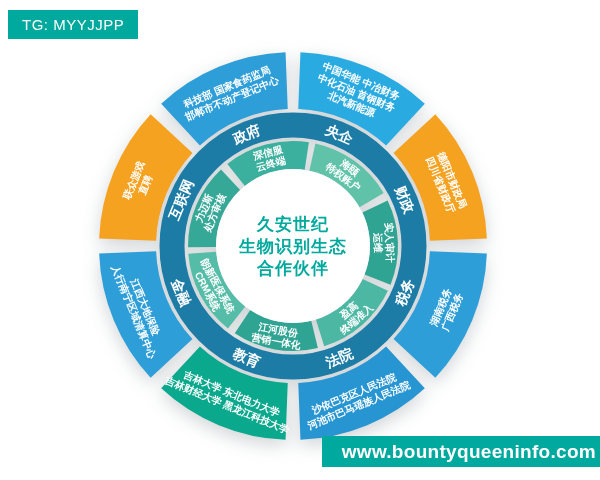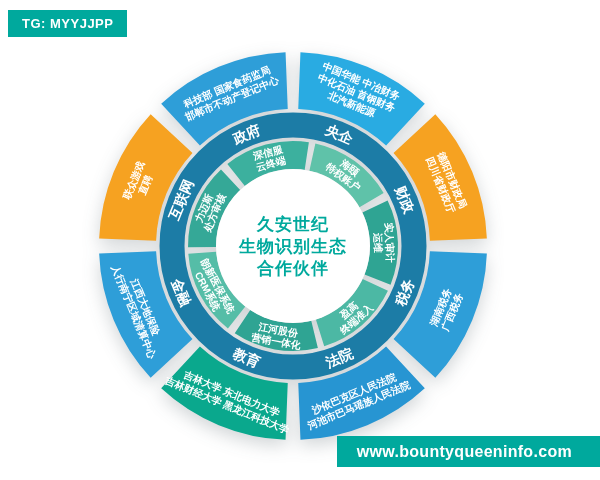--- a/index.html
+++ b/index.html
@@ -5,26 +5,26 @@
   html,body{margin:0;padding:0;}
   body{
     width:600px;height:480px;position:relative;overflow:hidden;background:#ffffff;
     font-family:"Liberation Sans","DejaVu Sans",sans-serif;
   }
   .stage{position:absolute;inset:0;}
   #wheel{position:absolute;left:0;top:0;}
   .wheel-shadow{filter:drop-shadow(0 6px 9px rgba(40,60,70,.22));}
   .badge{
     position:absolute;left:8px;top:10px;background:#00a99d;color:#fff;
-    font-weight:bold;font-size:13px;padding:6px 14px;letter-spacing:.5px;
+    font-weight:normal;font-size:15px;padding:6px 14px;letter-spacing:.5px;
   }
   .watermark{
     position:absolute;right:0;bottom:13px;background:#00a99d;color:#fff;
-    font-weight:bold;font-size:16px;height:31px;line-height:31px;
-    padding:0 28px 0 20px;letter-spacing:.3px;
+    font-weight:bold;font-size:19px;height:31px;line-height:31px;
+    padding:0 4px 0 20px;letter-spacing:.3px;
   }
 </style>
 </head>
 <body>
 
 <div class="stage">
   <svg id="wheel" width="600" height="480" viewBox="0 0 600 480">
       <g class="wheel-shadow">
         <path d="M300.45,52.14 A194,194 0 0 1 424.81,103.66 L386.08,145.48 A137,137 0 0 0 298.26,109.10 Z" fill="#29abe2"></path>
         <text text-anchor="middle" font-size="10" font-weight="bold" fill="#ffffff" transform="rotate(22.5 356.5 92.6)"><tspan x="356.5" y="83.6">中国华能  中冶财务</tspan><tspan x="356.5" y="96.1">中化石油  首钢财务</tspan><tspan x="356.5" y="108.6">北汽新能源</tspan></text>

